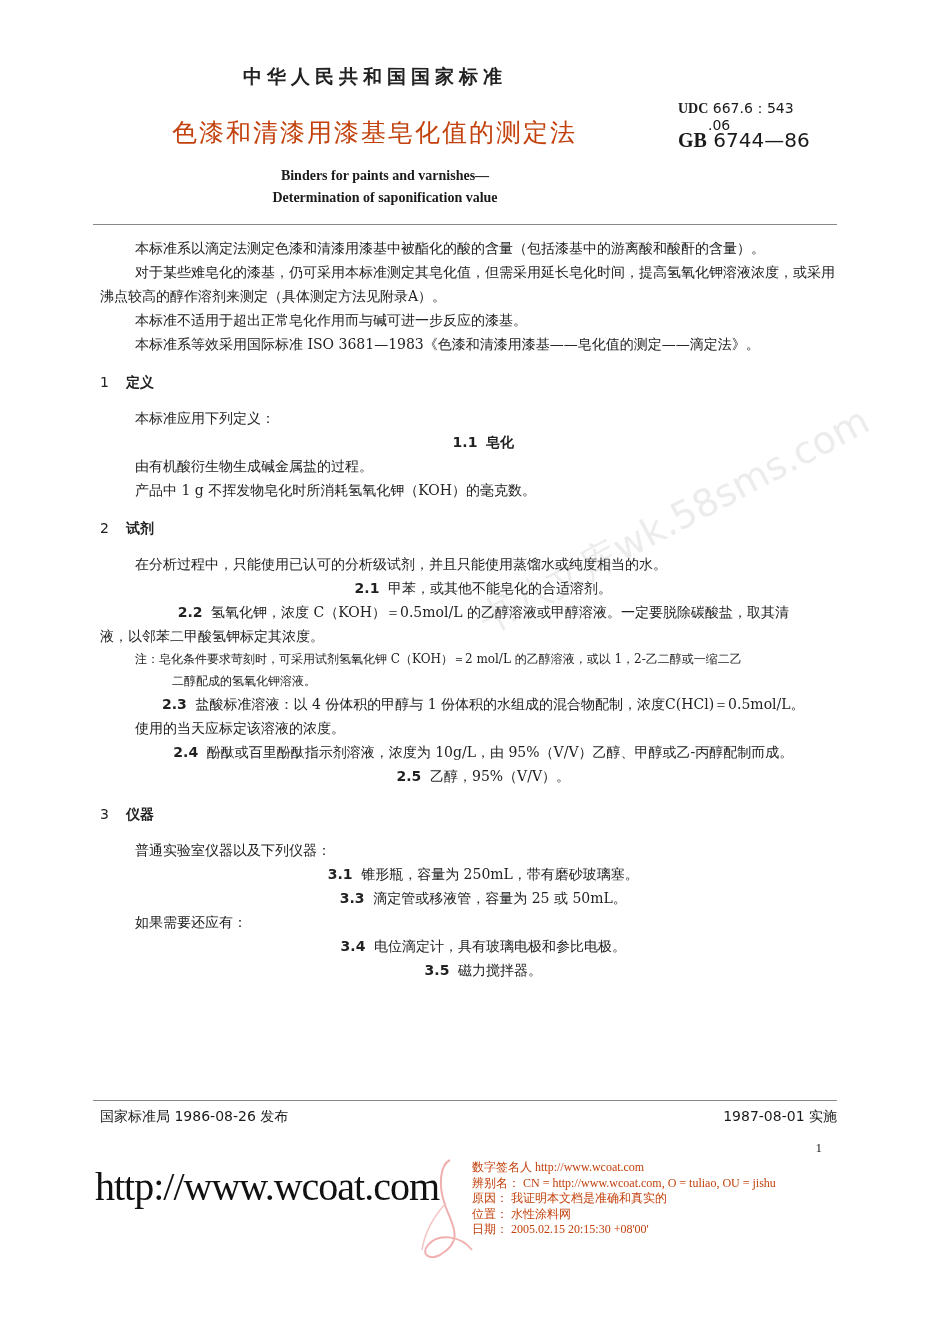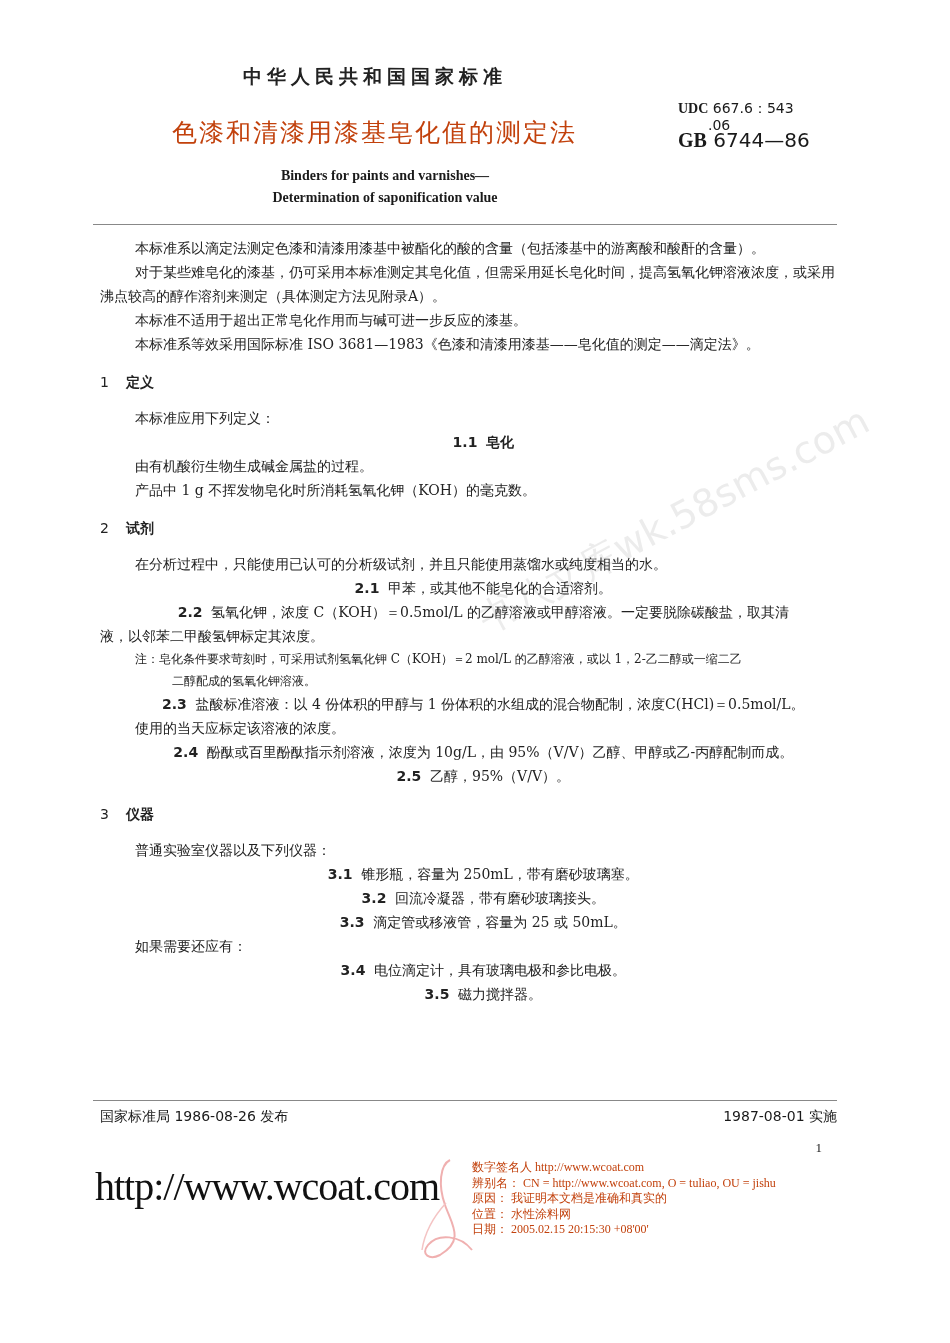--- a/index.html
+++ b/index.html
@@ -115,23 +115,20 @@
   </div>
 
   <div class="sec">
     <span class="num">3</span><span>仪器</span>
   </div>
   <div class="p hang">普通实验室仪器以及下列仪器：</div>
   <div class="sub">
     <span class="num">3.1</span><span>锥形瓶，容量为 250mL，带有磨砂玻璃塞。</span>
   </div>
   <div class="sub">
-    <span class="num">3.2</span><span>回流冷凝器，带有磨砂玻璃接头。</span>
-  </div>
-  <div class="sub">
     <span class="num">3.3</span><span>滴定管或移液管，容量为 25 或 50mL。</span>
   </div>
   <div class="p hang">如果需要还应有：</div>
   <div class="sub">
     <span class="num">3.4</span><span>电位滴定计，具有玻璃电极和参比电极。</span>
   </div>
   <div class="sub">
     <span class="num">3.5</span><span>磁力搅拌器。</span>
   </div>
 </div>

